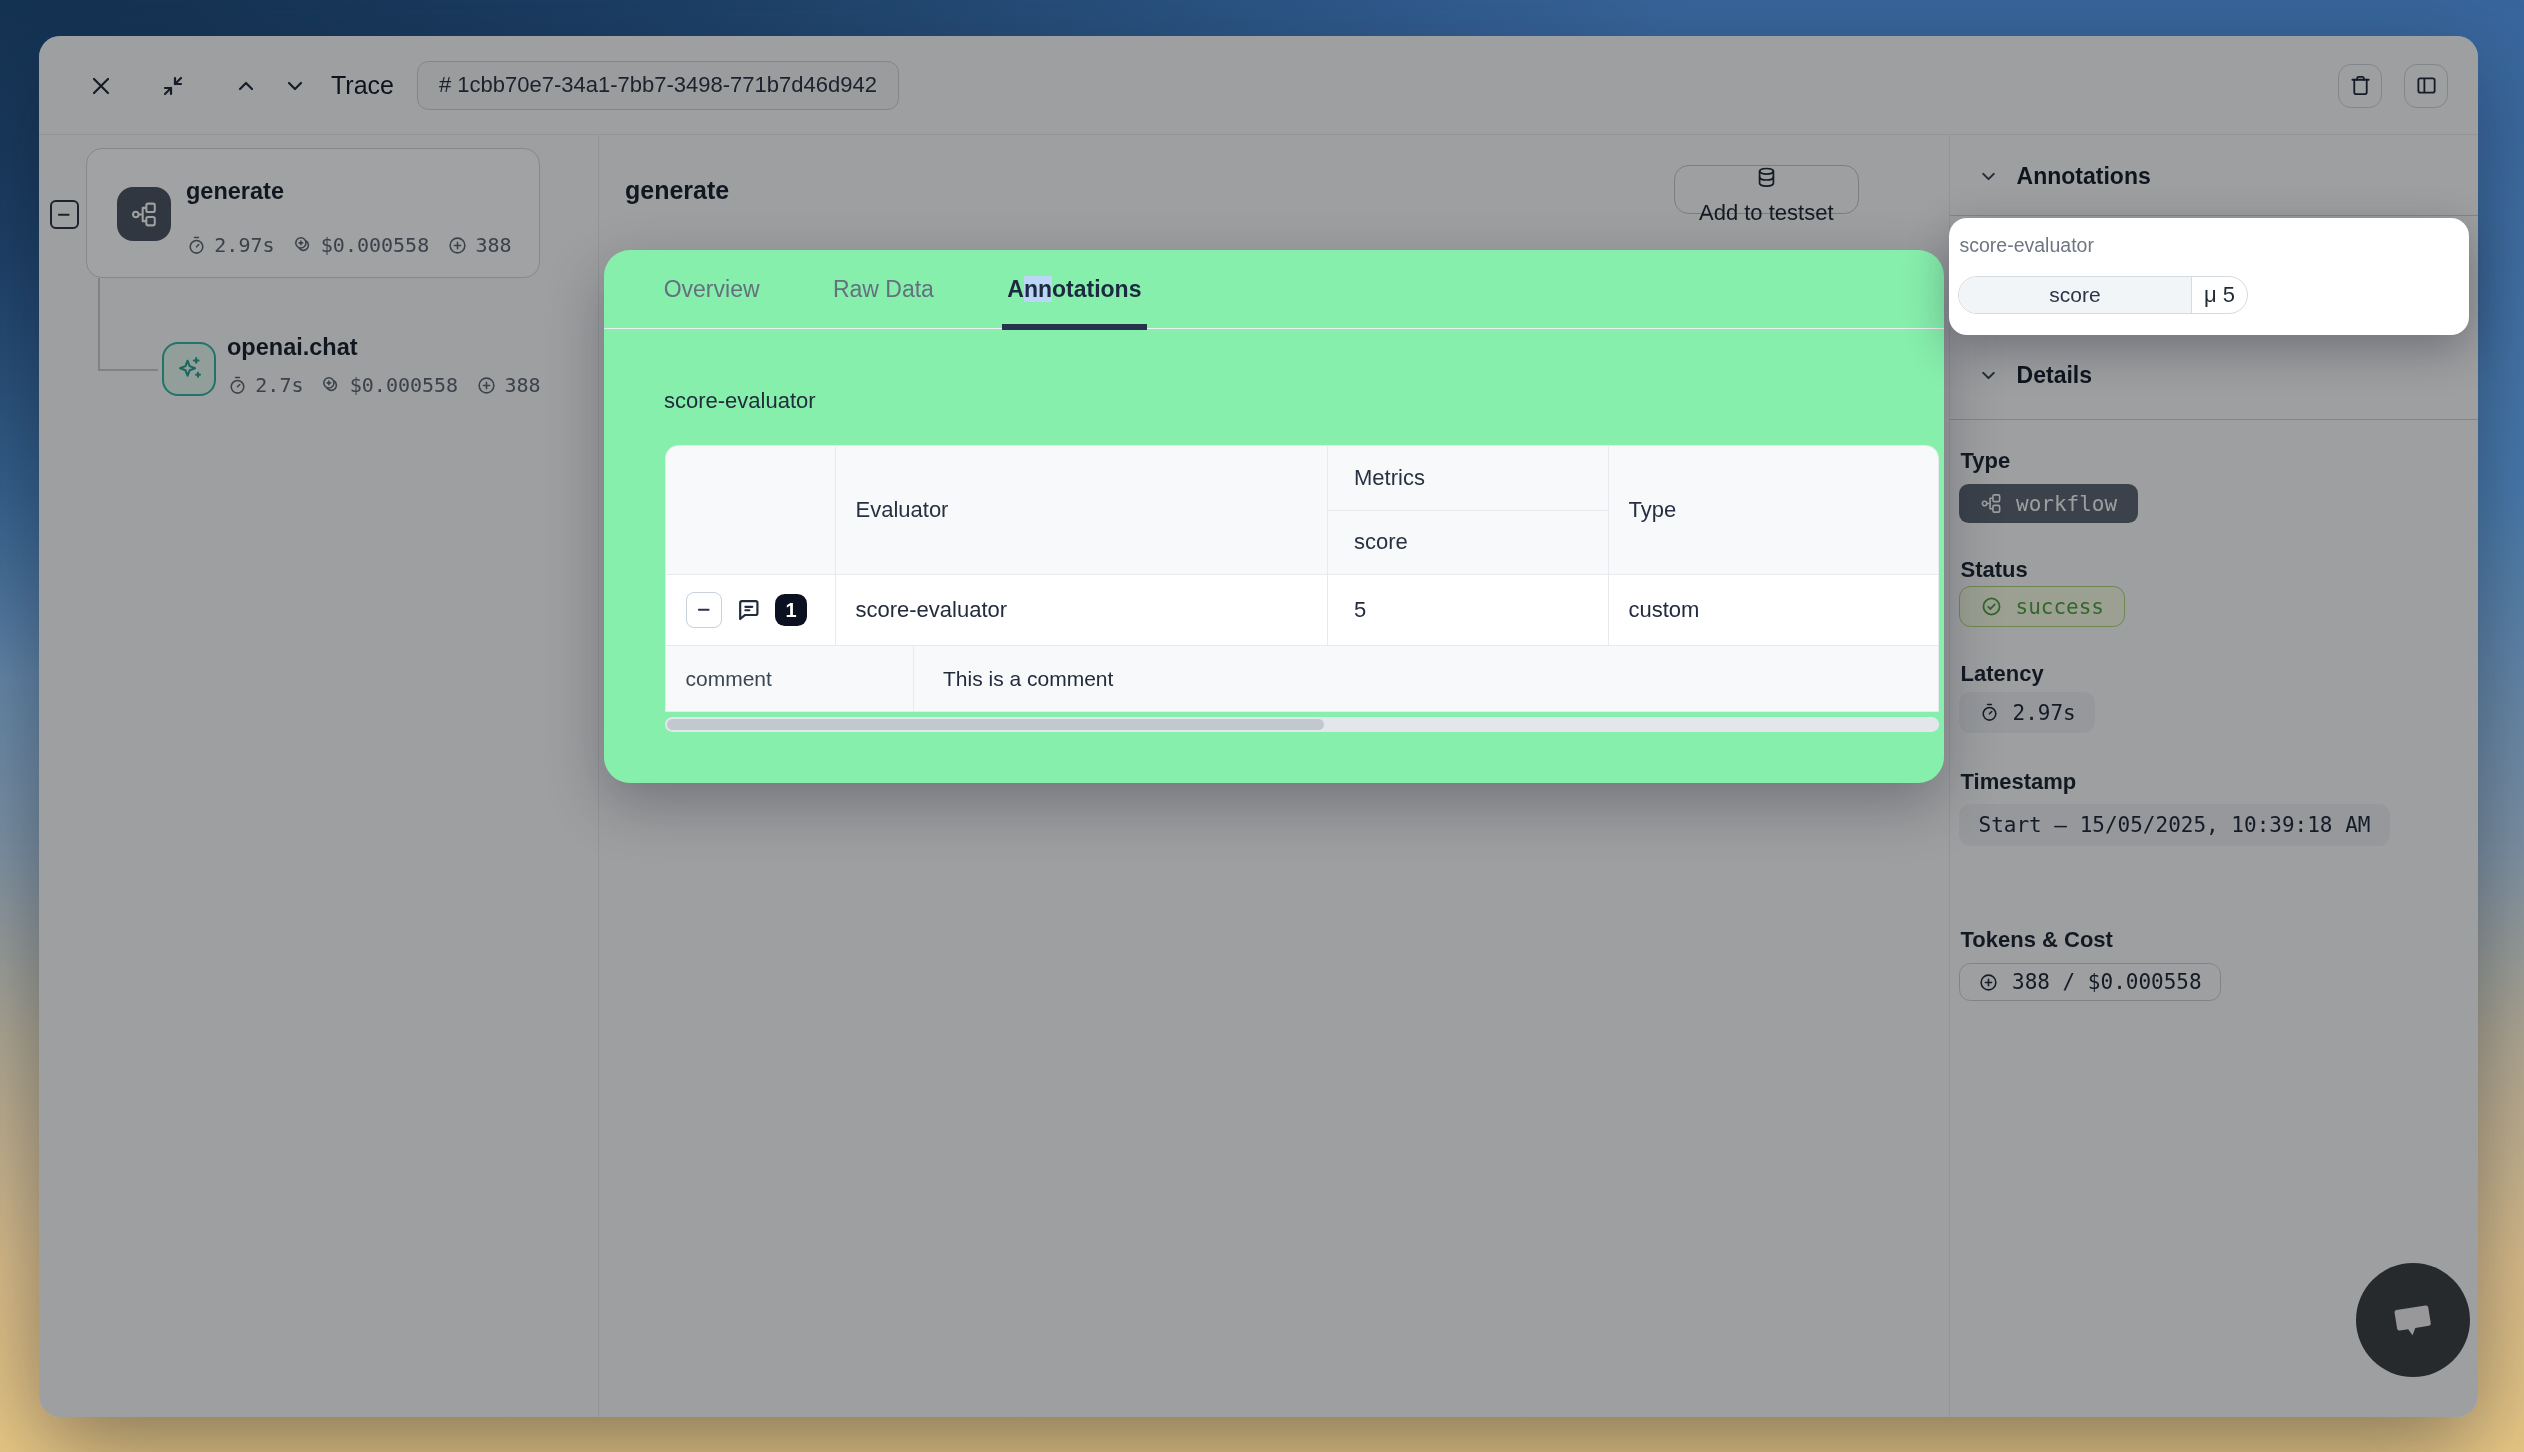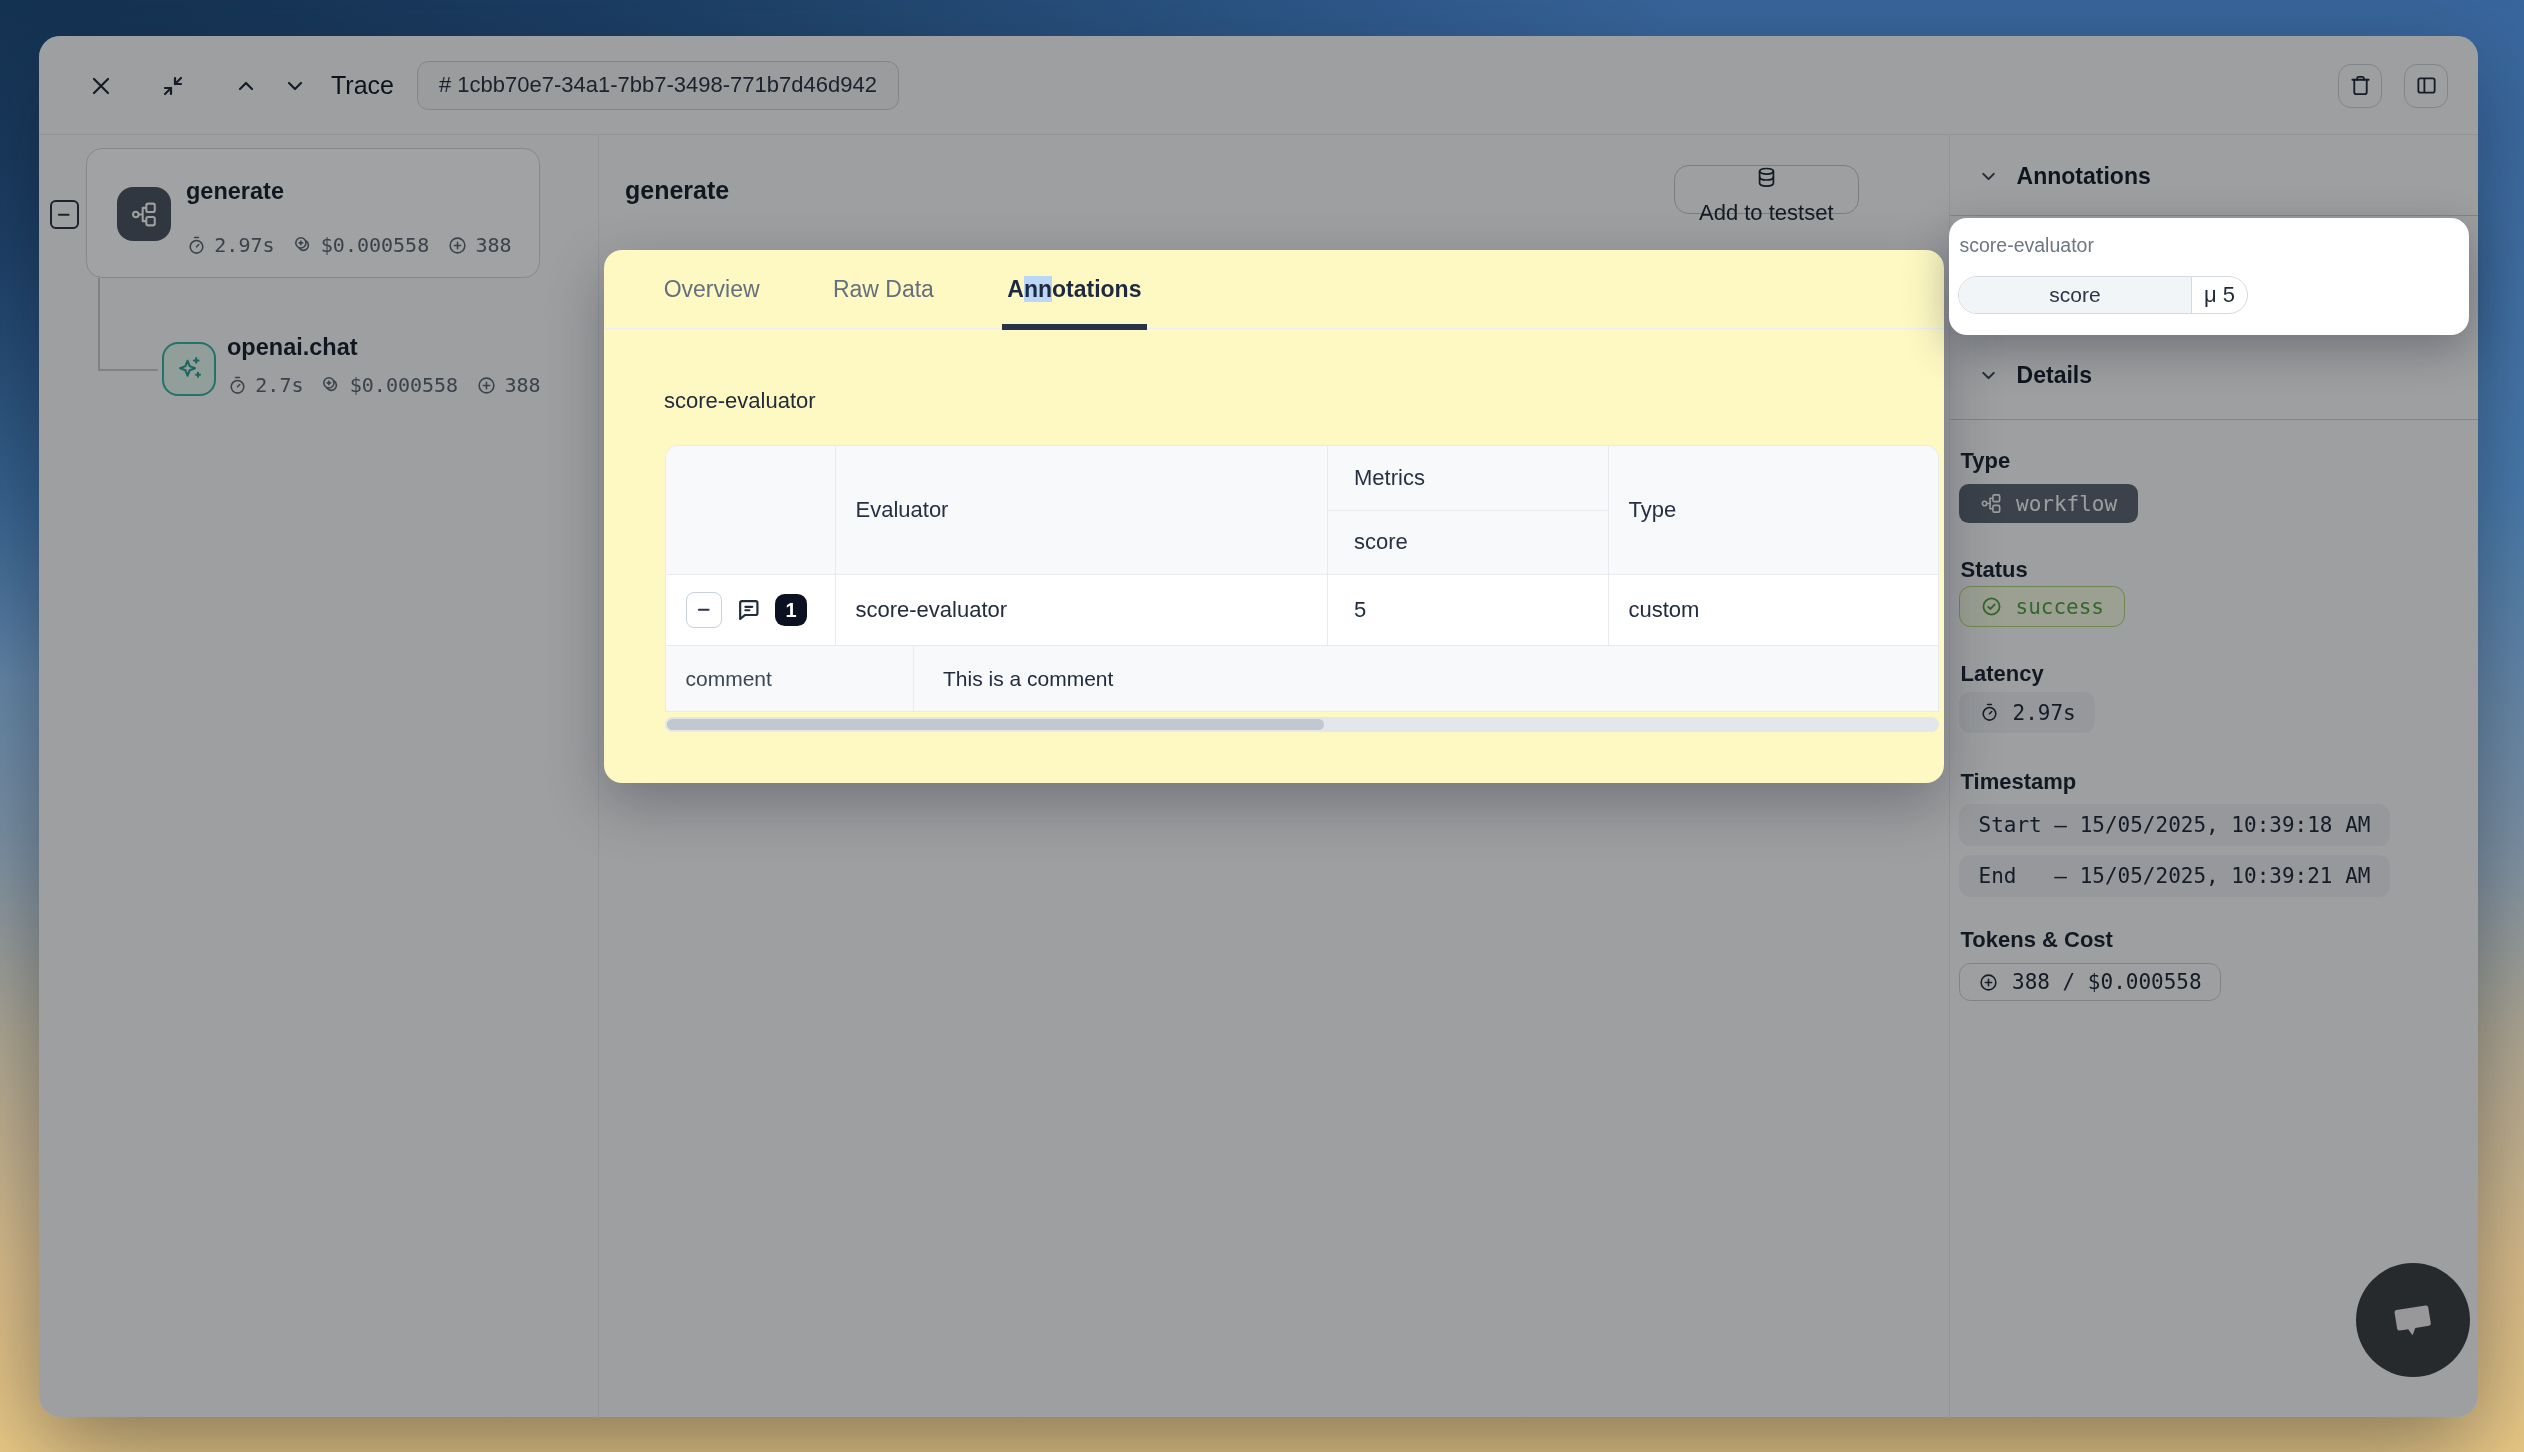--- a/index.html
+++ b/index.html
@@ -83,21 +83,21 @@
 
   
   .chat-fab { position:absolute; left:2317px; top:1227px; width:114px; height:114px; border-radius:50%; background:#3a4046; display:flex; align-items:center; justify-content:center; cursor:pointer; z-index:5; }
 
   
   .overlay { position:absolute; inset:0; border-radius:21px; background:rgba(0,0,0,.345); z-index:20; }
 
   
   .white-panel {
     position:absolute; left:565px; top:214px; width:1340px; height:533px; z-index:30;
-    background:#fef9c3; border-radius:18px; box-shadow:0 21px 57px rgba(15,23,42,.30);
+    background:#86efac; border-radius:26px; box-shadow:0 21px 57px rgba(15,23,42,.30);
   }
   .tabs { position:absolute; left:0; right:0; top:0; height:79px; display:flex; align-items:center; padding-left:41px; gap:36px; border-bottom:1.6px solid #eceef2; }
   .tab { position:relative; height:79px; display:flex; align-items:center; padding:0 18.7px; font-size:23px; color:#64707e; cursor:pointer; white-space:nowrap; }
   .tab.active { color:#1c2940; font-weight:600; }
   .tab.active::after { content:""; position:absolute; left:13px; right:13px; bottom:-1.6px; height:6.5px; background:#27334a; }
   .tab .selhl { background:#bcd6f7; }
   .wp-title { position:absolute; left:60px; top:138px; font-size:22px; font-weight:500; color:#222c3c; }
   .atable { position:absolute; left:61px; right:4.9px; top:195px; border:0.8px solid #e7eaee; border-radius:13px 13px 0 0; overflow:hidden; }
   .tgrid { display:grid; grid-template-columns:170px 492px 281px 1fr; }
   .thead { background:#f8f9fb; height:128px; }
@@ -350,21 +350,20 @@
       <span><svg width="21" height="21" viewBox="0 0 24 24" fill="none" stroke="currentColor" stroke-width="1.8" stroke-linecap="round">
             <circle cx="12" cy="13.5" r="7.2"></circle>
             <path d="M12 13.5l2.6-2.6"></path>
             <path d="M9.8 2.8h4.4"></path>
           </svg></span>
       <span>2.97s</span>
     </div>
 
     <div class="f-label l-ts">Timestamp</div>
     <div class="badge b-st">Start — 15/05/2025, 10:39:18 AM</div>
-    <div class="badge b-en">End   — 15/05/2025, 10:39:21 AM</div>
 
     <div class="f-label l-tok">Tokens &amp; Cost</div>
     <div class="badge b-tok">
       <span><svg width="21" height="21" viewBox="0 0 24 24" fill="none" stroke="currentColor" stroke-width="1.8" stroke-linecap="round">
             <circle cx="12" cy="12" r="8.4"></circle>
             <path d="M12 8.4v7.2M8.4 12h7.2"></path>
           </svg></span>
       <span>388 / $0.000558</span>
     </div>
   </div>

